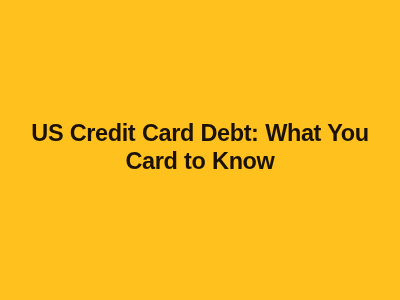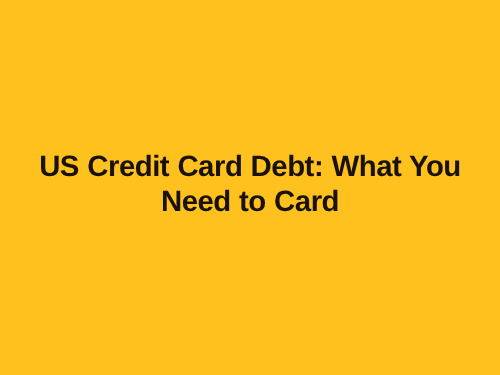--- a/index.html
+++ b/index.html
@@ -38,15 +38,15 @@
     color: #1A1208;
     word-spacing: 0.5px;
     -webkit-font-smoothing: antialiased;
   }
 </style>
 </head>
 <body>
 
 <div id="banner">
   <div id="title-block">
-    <h1 id="headline">US Credit Card Debt: What You Need to Card</h1>
+    <h1 id="headline">US Credit Card Debt: What You Card to Know</h1>
   </div>
 </div>
 
 </body></html>

